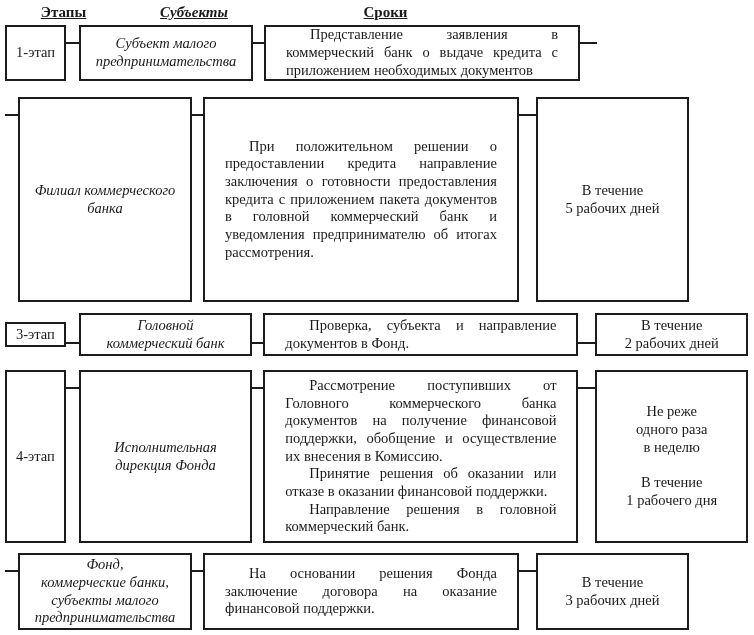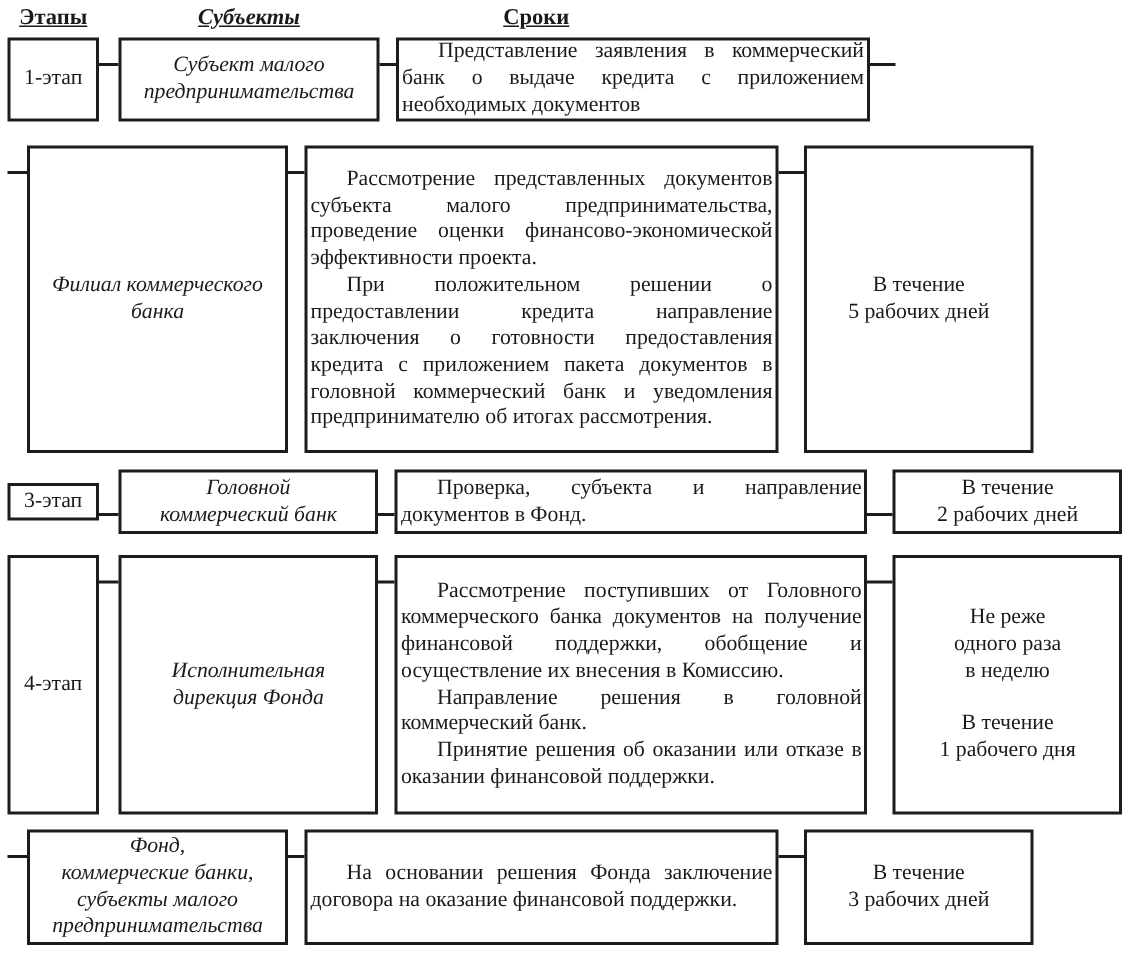--- a/index.html
+++ b/index.html
@@ -14,20 +14,21 @@
     box-sizing: border-box;
     padding: 3px 6px 0 5px;
     font-family: "Liberation Serif", "DejaVu Serif", serif;
     color: #1a1a1a;
     background: #ffffff;
   }
   .hdr-row {
     display: flex;
     height: 20px;
     margin-bottom: 2px;
+    margin-left: 28px;
   }
   .hdr {
     font-weight: bold;
     text-decoration: underline;
     font-size: 15px;
     text-align: center;
     line-height: 18px;
   }
   .row {
     display: flex;
@@ -59,21 +60,21 @@
     align-items: center;
     justify-content: center;
     text-align: center;
     white-space: pre-line;
     padding: 2px 4px;
   }
   .activ-cell {
     display: flex;
     flex-direction: column;
     justify-content: center;
-    padding: 2px 2px;
+    padding: 2px 20px;
   }
   .activ-cell p {
     margin: 0;
     text-indent: 24px;
     text-align: justify;
   }
   .gap {
     position: relative;
   }
   .connector {
@@ -117,21 +118,20 @@
   <div class="row r2">
     <div class="gap w-gap1">
         <div class="connector"></div>
       </div>
     <div class="box center-cell w-subject">Филиал коммерческого
 банка</div>
     <div class="gap w-gap2">
         <div class="connector"></div>
       </div>
     <div class="box activ-cell w-activ">
-      <p>Рассмотрение представленных документов субъекта малого предпринимательства, проведение оценки финансово-экономической эффективности проекта.</p>
       <p>При положительном решении о предоставлении кредита направление заключения о готовности предоставления кредита с приложением пакета документов в головной коммерческий банк и уведомления предпринимателю об итогах рассмотрения.</p>
     </div>
     <div class="gap w-gap3">
         <div class="connector"></div>
       </div>
     <div class="box center-cell w-terms">В течение
 5 рабочих дней</div>
   </div>
 
   <div class="row r3">
@@ -159,22 +159,22 @@
     <div class="gap w-gap1">
         <div class="connector"></div>
       </div>
     <div class="box center-cell w-subject">Исполнительная
 дирекция Фонда</div>
     <div class="gap w-gap2">
         <div class="connector"></div>
       </div>
     <div class="box activ-cell w-activ">
       <p>Рассмотрение поступивших от Головного коммерческого банка документов на получение финансовой поддержки, обобщение и осуществление их внесения в Комиссию.</p>
+      <p>Принятие решения об оказании или отказе в оказании финансовой поддержки.</p>
       <p>Направление решения в головной коммерческий банк.</p>
-      <p>Принятие решения об оказании или отказе в оказании финансовой поддержки.</p>
     </div>
     <div class="gap w-gap3">
         <div class="connector"></div>
       </div>
     <div class="box center-cell w-terms">Не реже
 одного раза
 в неделю
 
 В течение
 1 рабочего дня</div>

